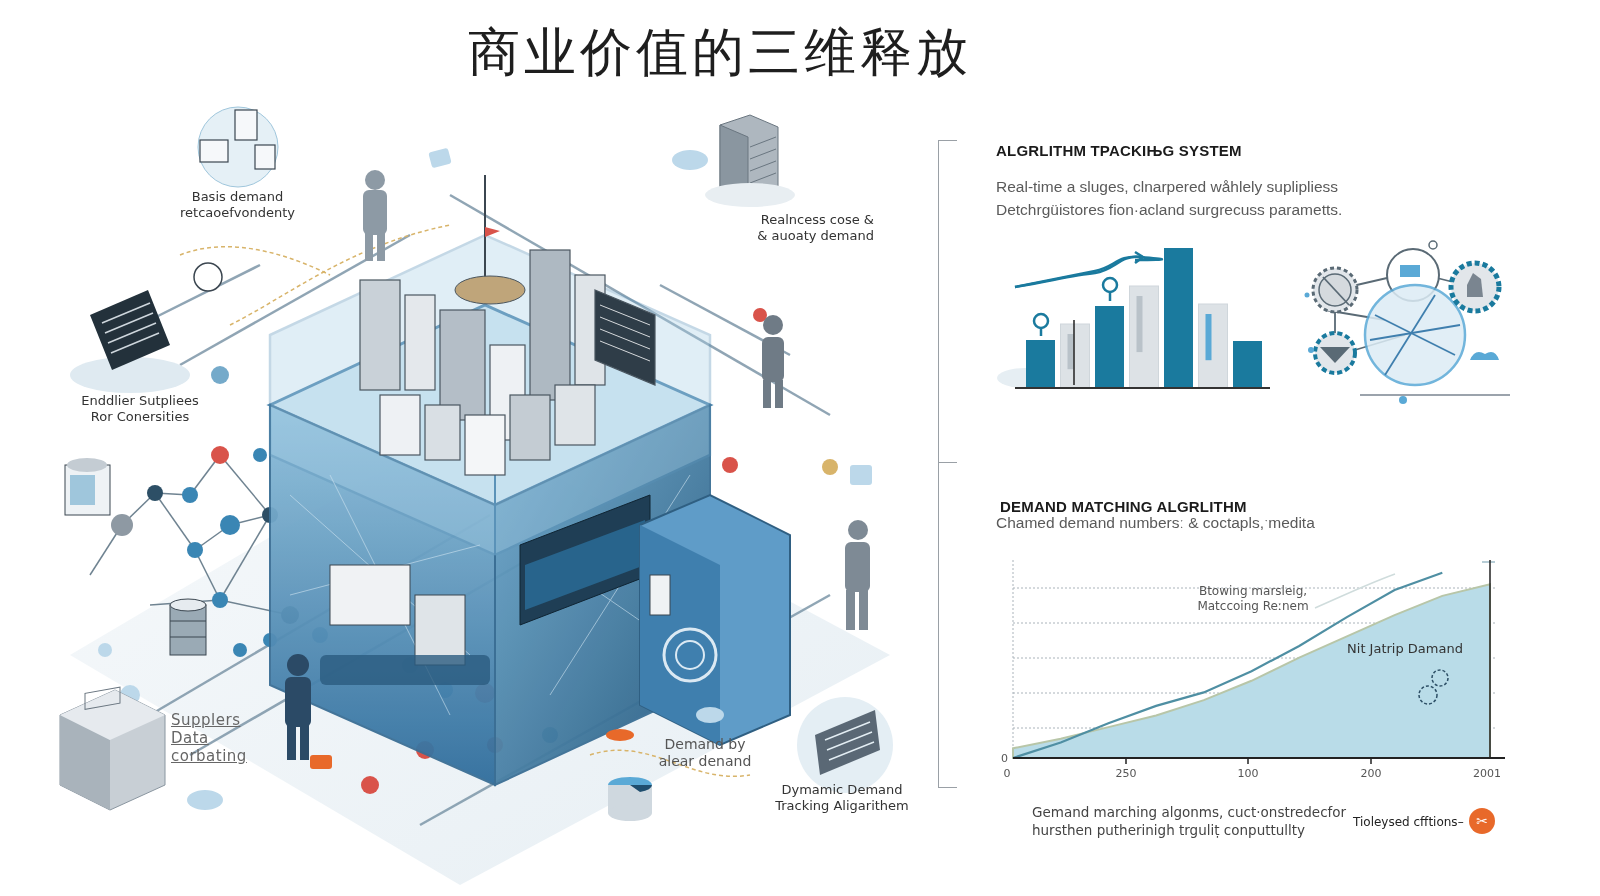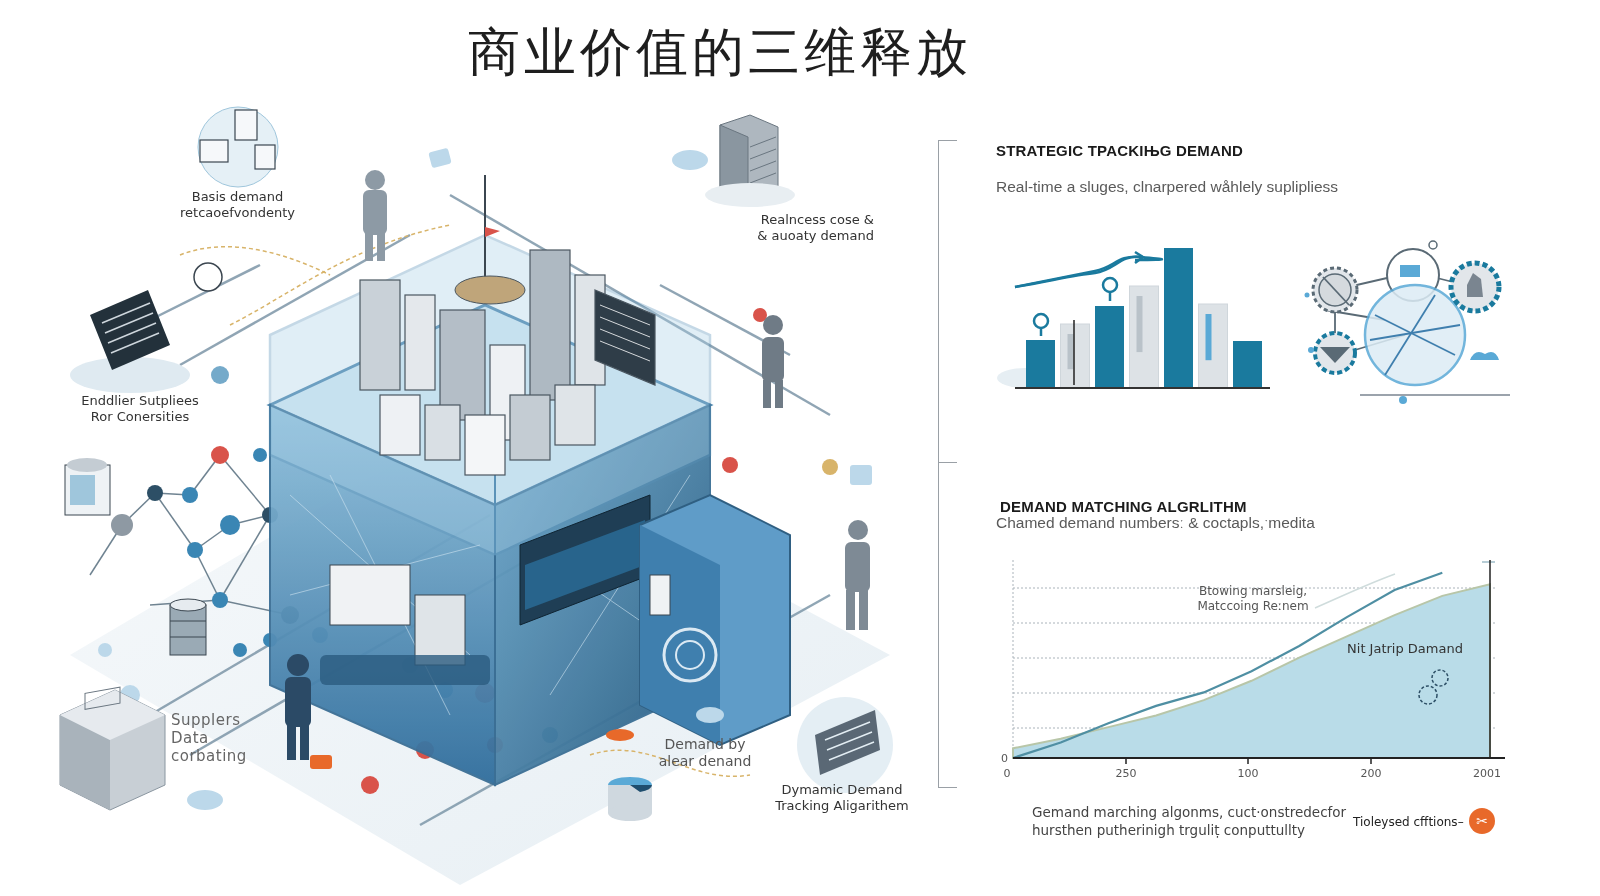--- a/index.html
+++ b/index.html
@@ -268,43 +268,44 @@
   <div>retcaoefvondenty</div>
 </div>
 <div class="lbl" style="left:70px;top:393px;width:140px;">
   <div>Enddlier Sutpliees</div>
   <div>Ror Conersities</div>
 </div>
 <div class="lbl" style="left:700px;top:212px;width:130px;text-align:right;margin-left:44px;">
   <div>Realncess cose &amp;</div>
   <div>&amp; auoaty demand</div>
 </div>
-<div class="lbl big" style="left:171px;top:711px;">
+<div class="lbl big" style="left:171px;top:711px;text-decoration:underline;">
   <div>Supplers</div>
   <div>Data</div>
   <div>corbating</div>
 </div>
 <div class="lbl med" style="left:655px;top:736px;width:100px;">
   <div>Demand by</div>
   <div>alear denand</div>
 </div>
 <div class="lbl" style="left:772px;top:782px;width:140px;">
   <div>Dymamic Demand</div>
   <div>Tracking Aligarithem</div>
 </div>
 
 <div class="bracket">
   <div class="t"></div>
   <div class="m"></div>
   <div class="b"></div>
 </div>
 
-<div class="sec-h" style="left:996px;top:142px;">STRATEGIC TPACKIЊG DEMAND</div>
+<div class="sec-h" style="left:996px;top:142px;">ALGRLITHM TPACKIЊG SYSTEM</div>
 <div class="sec-p" style="left:996px;top:163px;">
   <div>Real-time a sluges, clnarpered wåhlely suplipliess</div>
+  <div>Detchrgüistores fion·acland surgrecuss parametts.</div>
 </div>
 
 <svg class="panel" style="left:995px;top:235px;" width="300" height="165" viewBox="0 0 300 165">
   <ellipse cx="30" cy="143" rx="28" ry="10" fill="#e6eef3"></ellipse>
   <path d="M20,52 C60,45 80,40 100,38 C120,35 125,20 145,22 C170,24 180,25 140,25" fill="none" stroke="#1a7a9e" stroke-width="2.5"></path>
   <path d="M20,52 C70,42 90,38 100,36 C120,32 122,20 145,22 L148,22" fill="none" stroke="#1a7a9e" stroke-width="2.5"></path>
   <polyline points="140,17 148,22 140,28" fill="none" stroke="#1a7a9e" stroke-width="2.5"></polyline>
   <g id="bars">
       <rect x="31" y="105" width="29" height="48" fill="#1a7a9e"></rect>
       <rect x="65.5" y="89" width="29" height="64" fill="#dde2e6" stroke="#cfd6db"></rect>

